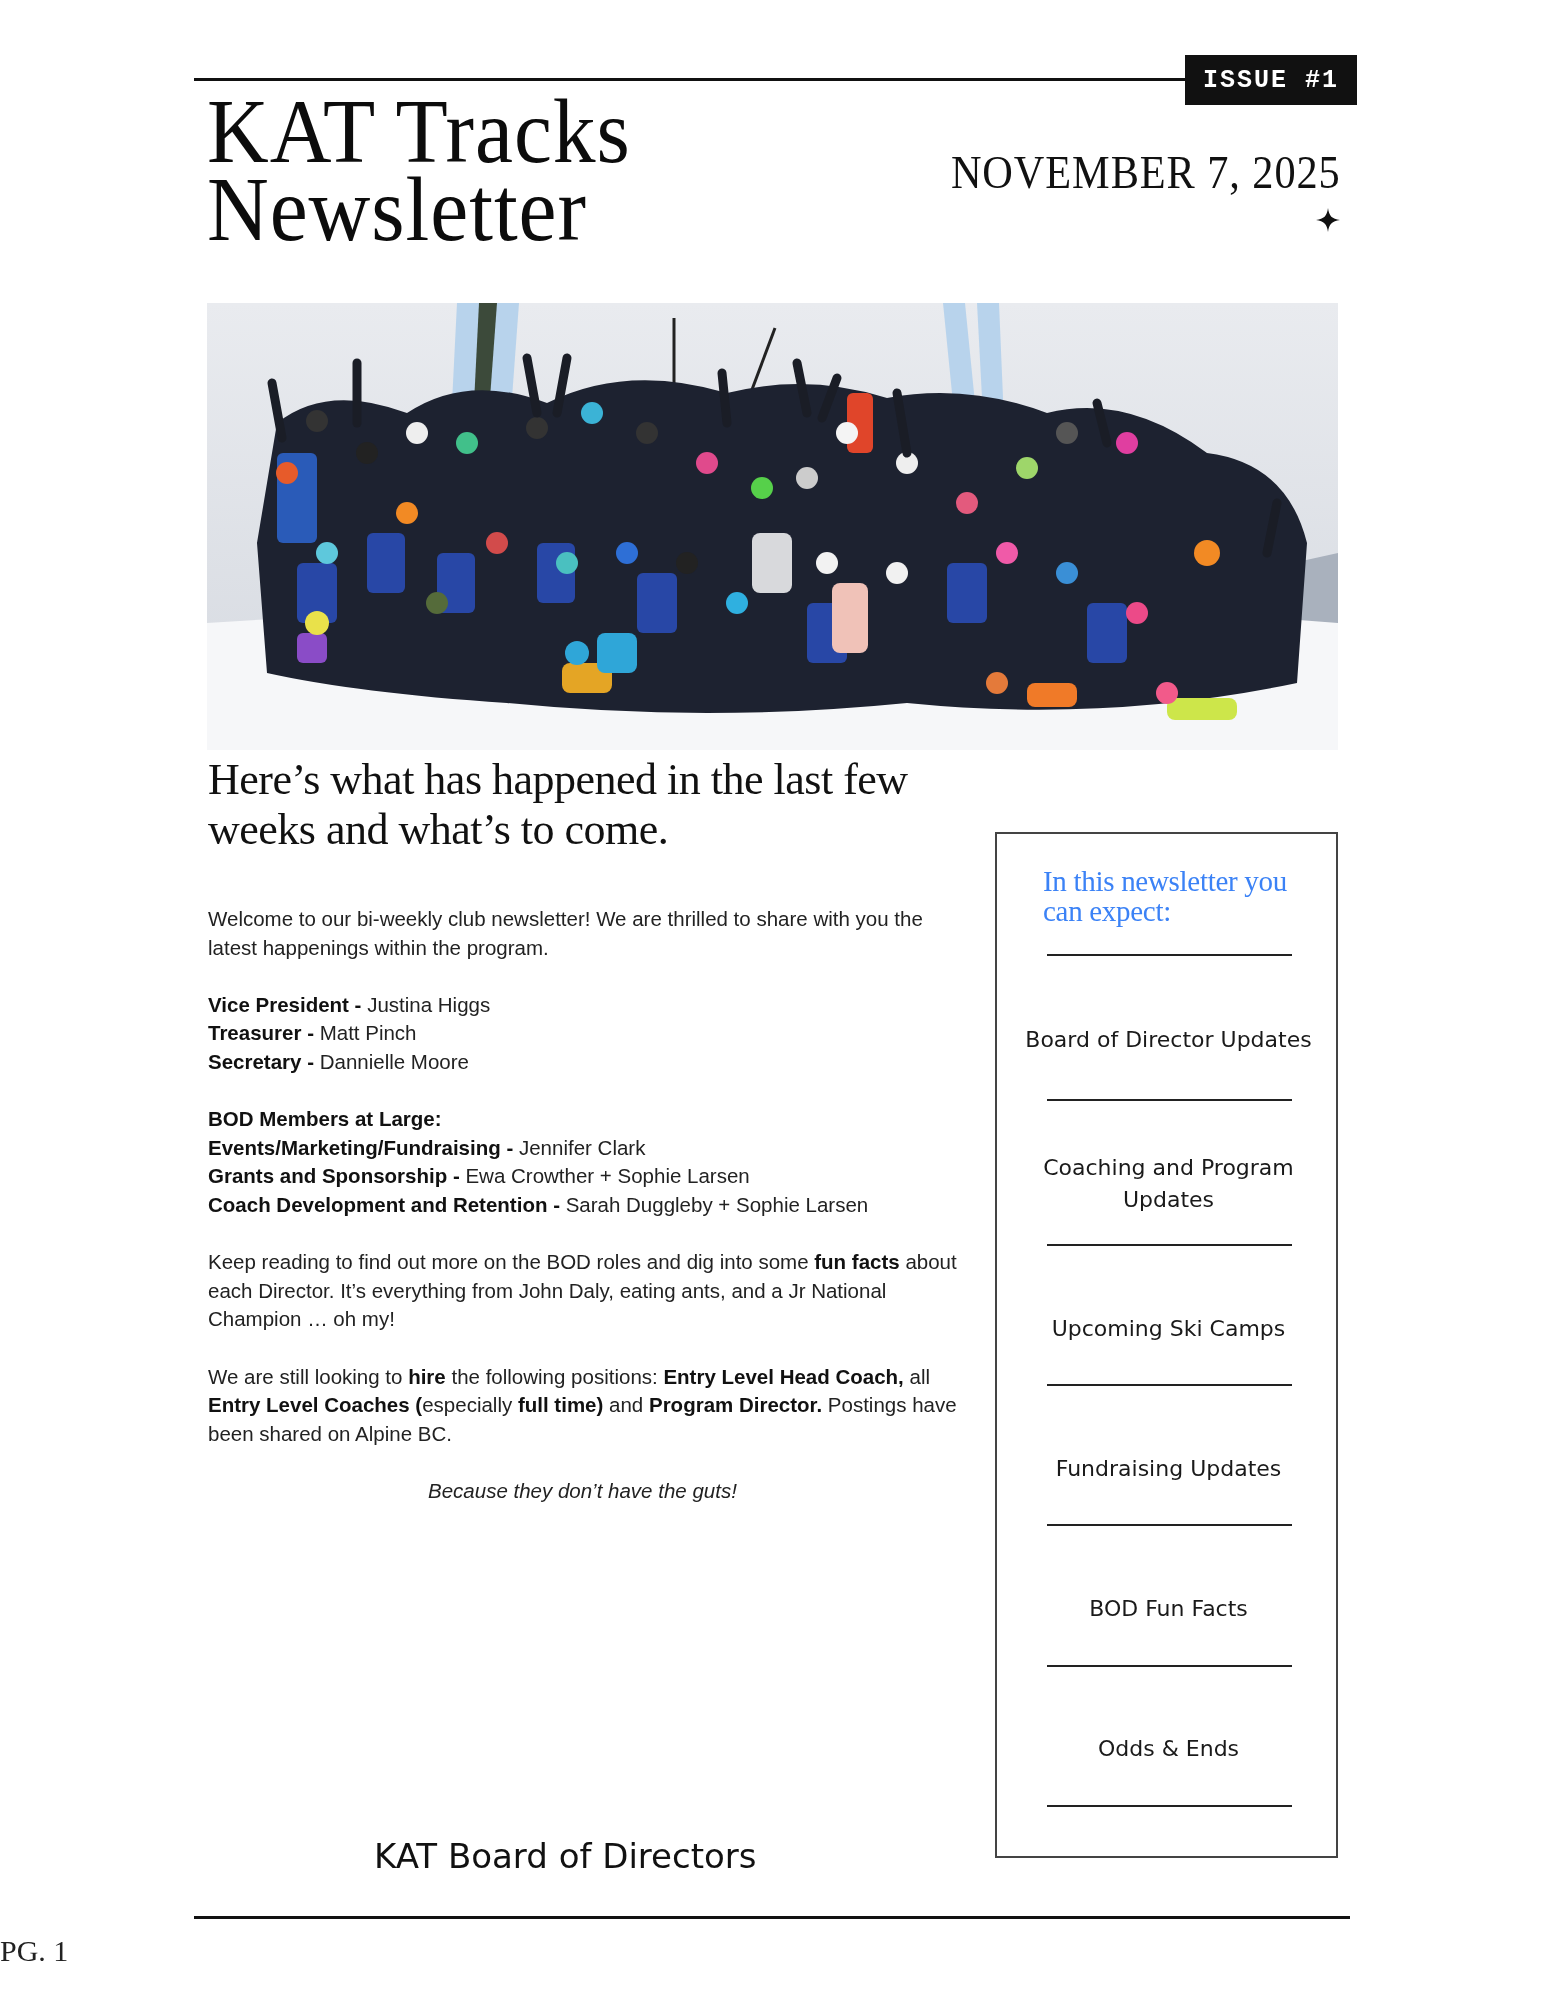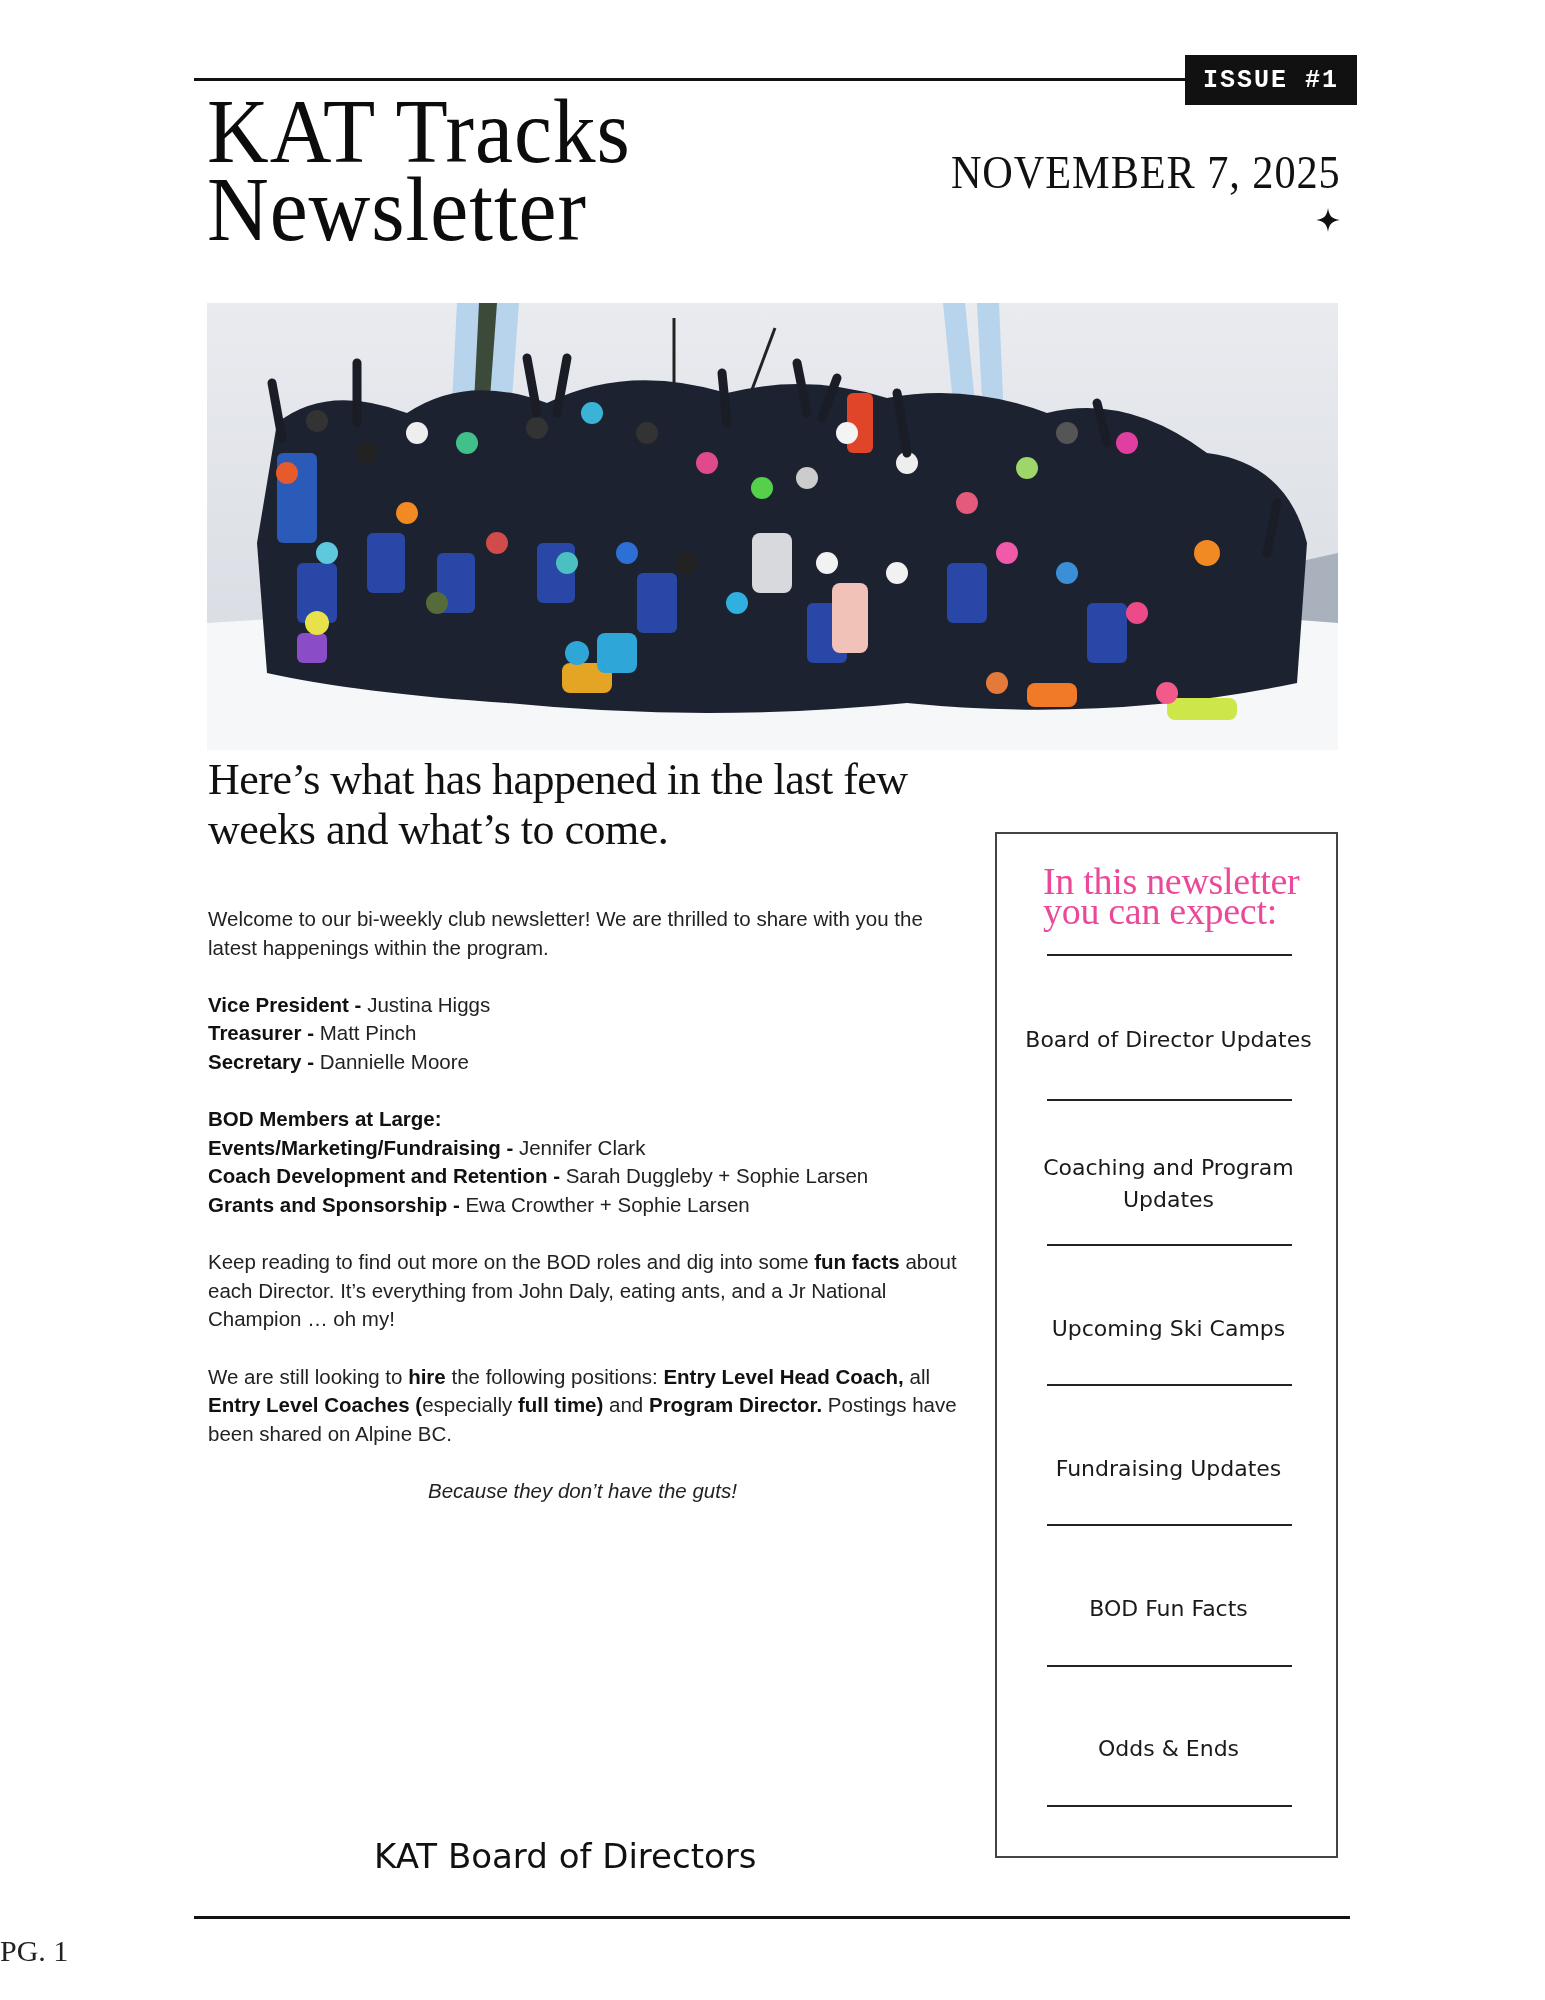--- a/index.html
+++ b/index.html
@@ -30,22 +30,22 @@
     .body b { color: #111; font-weight: bold; }
     .body .row { display: block; }
     .punch { display: block; padding-left: 220px; font-style: italic; }
 
     .signoff { position: absolute; left: 374px; top: 1836px; font-family: "DejaVu Sans", sans-serif; font-size: 34px; color: #111; }
 
     .bottom-rule { position: absolute; left: 194px; top: 1916px; width: 1156px; height: 3px; background: #111; }
     .pg { position: absolute; left: 0; width: 1411px; top: 1934px; font-family: "Liberation Serif", serif; font-size: 30px; color: #222; }
 
     .toc { position: absolute; left: 995px; top: 832px; width: 343px; height: 1026px; border: 2px solid #444; }
-    .toc-title { position: absolute; left: 46px; top: 32px; width: 260px; font-family: "Liberation Serif", serif; font-size: 38px;
-      line-height: 30px; color: #ec4899; letter-spacing: -0.3px; }
+    .toc-title { position: absolute; left: 46px; top: 32px; width: 260px; font-family: "Liberation Serif", serif; font-size: 29px;
+      line-height: 30px; color: #3b82f6; letter-spacing: -0.3px; }
     .toc-rule { position: absolute; left: 50px; width: 245px; height: 2px; background: #222; }
     .toc-item { position: absolute; left: 20px; width: 303px; text-align: center; font-family: "DejaVu Sans", sans-serif; font-size: 22px;
       line-height: 32px; color: #1a1a1a; display: flex; align-items: center; justify-content: center; }
   </style>
 </head>
 <body>
 
 <div class="top-rule"></div>
 <div class="issue-badge">ISSUE #1</div>
 
@@ -162,22 +162,22 @@
 <div class="body">
   <p>Welcome to our bi-weekly club newsletter! We are thrilled to share with you the latest happenings within the program.</p>
   <p>
     <span class="row"><b>Vice President - </b><span>Justina Higgs</span></span>
     <span class="row"><b>Treasurer - </b><span>Matt Pinch</span></span>
     <span class="row"><b>Secretary - </b><span>Dannielle Moore</span></span>
   </p>
   <p>
     <b class="row">BOD Members at Large:</b>
     <span class="row"><b>Events/Marketing/Fundraising - </b><span>Jennifer Clark</span></span>
+    <span class="row"><b>Grants and Sponsorship - </b><span>Ewa Crowther + Sophie Larsen</span></span>
     <span class="row"><b>Coach Development and Retention - </b><span>Sarah Duggleby + Sophie Larsen</span></span>
-    <span class="row"><b>Grants and Sponsorship - </b><span>Ewa Crowther + Sophie Larsen</span></span>
   </p>
   <p>
     <span>Keep reading to find out more on the BOD roles and dig into some </span><b>fun facts</b><span> about each Director. It’s everything from John Daly, eating ants, and a Jr National Champion … oh my!</span>
   </p>
   <p>
     <span>We are still looking to </span><b>hire</b><span> the following positions: </span><b>Entry Level Head Coach,</b><span> all </span><b>Entry Level Coaches (</b><span>especially </span><b>full time)</b><span> and </span><b>Program Director.</b><span> Postings have been shared on Alpine BC.</span>
   </p>
   <p>
     <span class="punch">Because they don’t have the guts!</span>
   </p>

